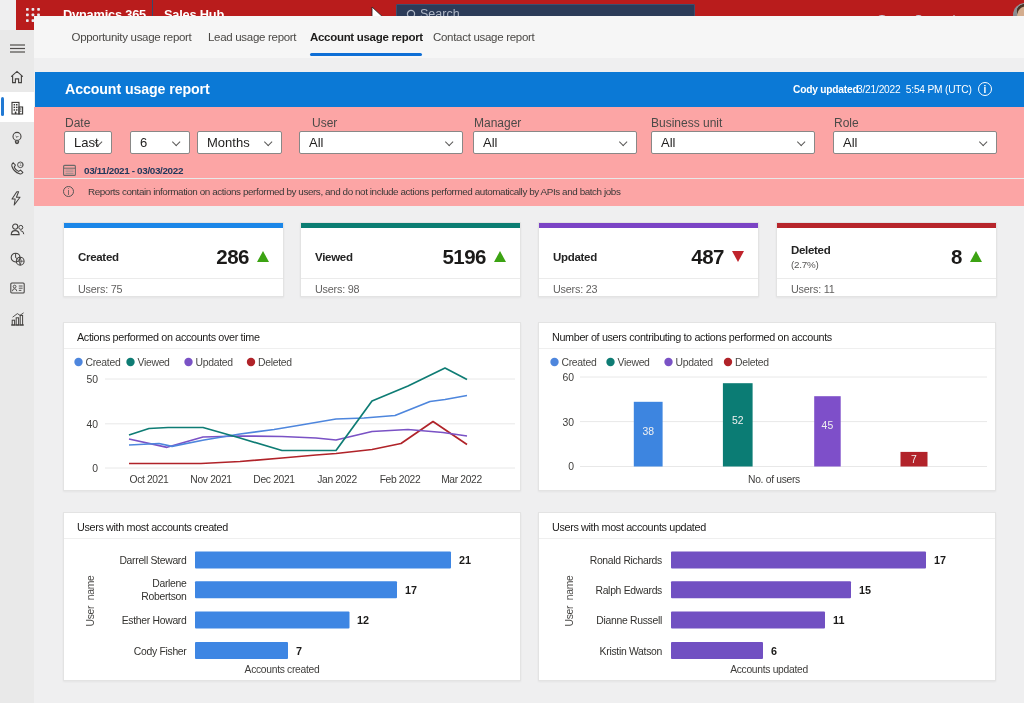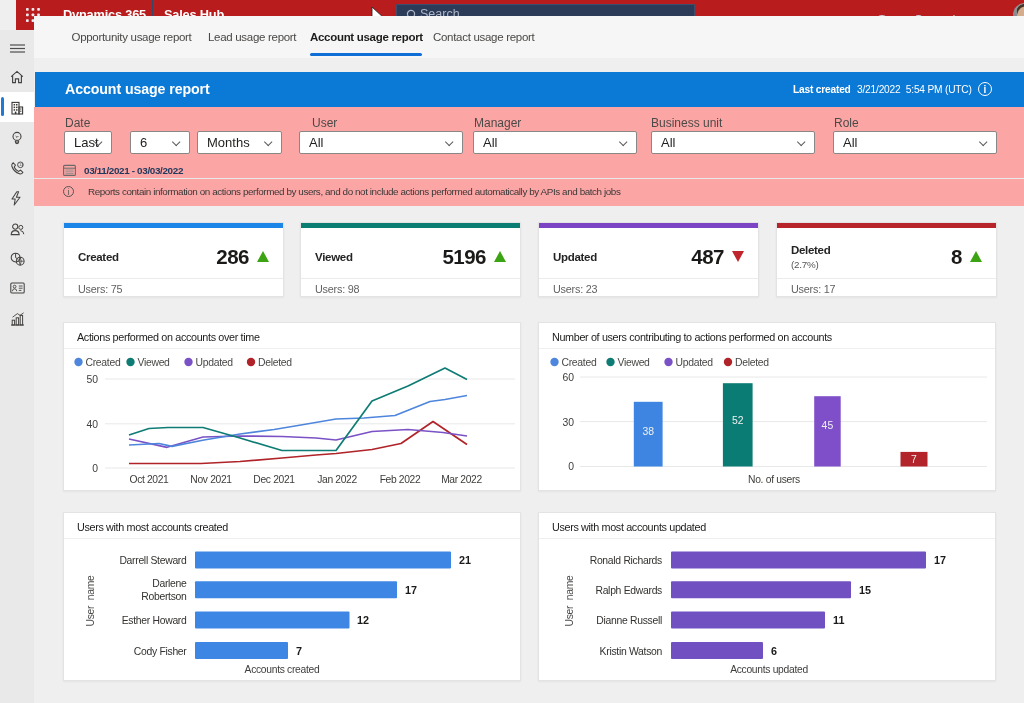--- a/index.html
+++ b/index.html
@@ -200,21 +200,21 @@
 <div id="tabrow" class="abs">
   <div class="tab abs" style="left:37.5px">Opportunity usage report</div>
   <div class="tab abs" style="left:174px">Lead usage report</div>
   <div class="tab tabact abs" style="left:276px">Account usage report</div>
   <div class="tab abs" style="left:399px">Contact usage report</div>
   <div id="tabline" class="abs"></div>
 </div>
 
 <div id="bluebar" class="abs">
   <div id="bluetitle" class="abs">Account usage report</div>
-  <div class="abs" style="left:758px;top:0;height:35px;line-height:35px;font-size:10.2px;font-weight:700;letter-spacing:-.2px">Last created</div>
+  <div class="abs" style="left:758px;top:0;height:35px;line-height:35px;font-size:10.2px;font-weight:700;letter-spacing:-.2px">Cody updated</div>
     <div class="abs" style="left:822px;top:0;height:35px;line-height:35px;font-size:10.2px;letter-spacing:-.2px">3/21/2022&nbsp;&nbsp;5:54 PM (UTC)</div>
   <div id="binfo" class="abs">i</div>
 </div>
 
 <div id="filters" class="abs">
   <div class="flabel abs" style="left:31px">Date</div>
   <div class="flabel abs" style="left:278px">User</div>
   <div class="flabel abs" style="left:440px">Manager</div>
   <div class="flabel abs" style="left:617px">Business unit</div>
   <div class="flabel abs" style="left:800px">Role</div>
@@ -285,21 +285,21 @@
   <div class="kdiv"></div>
   <div class="kusers">Users: 23</div>
 </div>
 <div class="card kpi abs" style="left:776px">
   <div class="ktop" style="background:#b7252b"></div>
   <div class="klabel" style="top:21px">Deleted</div>
   <div class="ksub">(2.7%)</div>
   <div class="knum">8</div>
   <div class="karr up"></div>
   <div class="kdiv"></div>
-  <div class="kusers">Users: 17</div>
+  <div class="kusers">Users: 11</div>
 </div>
 
 <div class="card chartcard abs" style="left:63px;top:322px">
   <div class="ctitle">Actions performed on accounts over time</div>
   <div class="cdiv"></div>
   <svg width="456" height="167" style="position:absolute;left:0;top:0" viewBox="0 0 456 167" font-family="Liberation Sans,sans-serif">
     <g font-size="10.4" letter-spacing="-.3" fill="#494846">
       <circle cx="14.5" cy="39" r="4.2" fill="#4e86dd"></circle>
         <text x="21.5" y="43">Created</text>
       <circle cx="66.5" cy="39" r="4.2" fill="#0e7c74"></circle>

